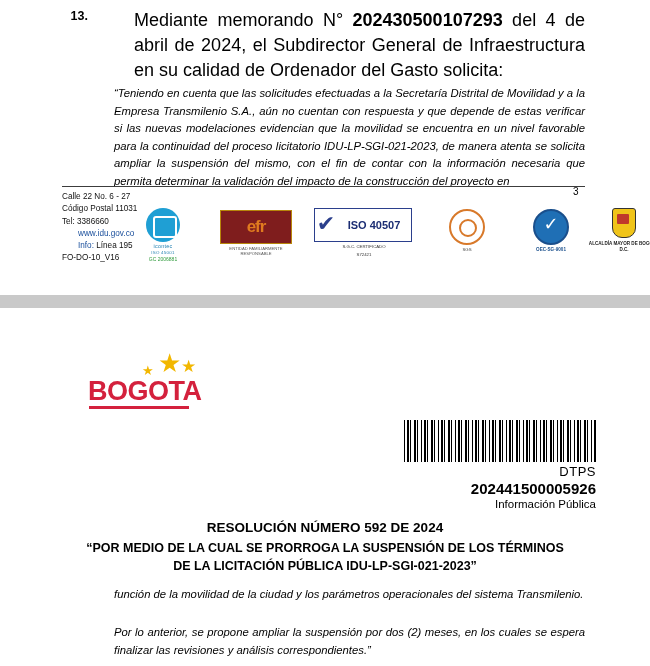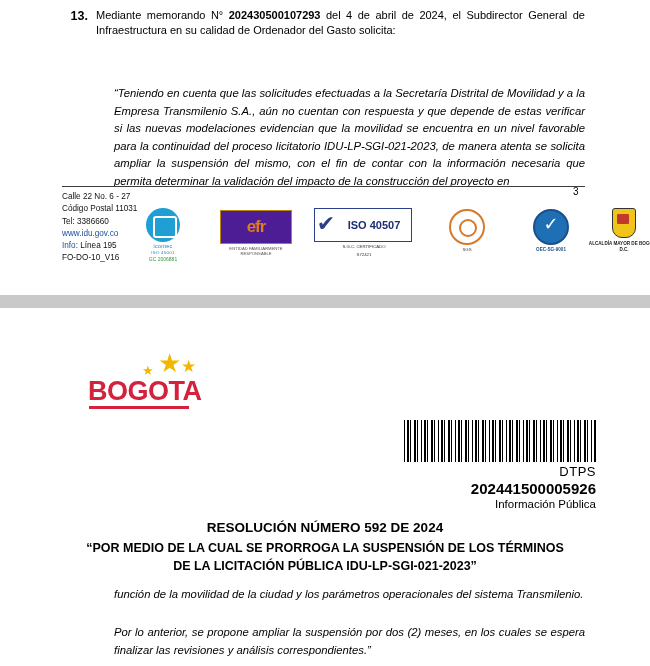--- a/index.html
+++ b/index.html
@@ -43,24 +43,25 @@
     font-size: 12.5px;
     font-weight: bold;
     width: 26px;
     flex: 0 0 26px;
     text-align: right;
     padding-right: 8px;
     line-height: 1.38;
   }
   .item-text {
     font-family: "Liberation Sans", sans-serif;
-    font-size: 11px;
+    font-size: 18px;
     line-height: 1.38;
     text-align: justify;
     flex: 1;
+    margin-left: 38px;
   }
   .item-text b { font-weight: bold; }
 
   .quote-block {
     position: absolute;
     top: 73px;
     left: 114px;
     width: 471px;
     font-family: "Liberation Sans", sans-serif;
     font-style: italic;
@@ -88,21 +89,21 @@
   }
   .addr {
     position: absolute;
     top: 5px;
     left: 62px;
     font-family: "Liberation Sans", sans-serif;
     font-size: 8.2px;
     line-height: 1.5;
     color: #111;
   }
-  .addr .blue { color: #1a4f9c; }
+  .addr .blue { color: #1a4f9c; margin-left: 16px; }
   .pagenum {
     position: absolute;
     top: 0px;
     left: 573px;
     font-family: "Liberation Sans", sans-serif;
     font-size: 10px;
   }
 
   .logos {
     position: absolute;
@@ -138,21 +139,21 @@
     font-size: 5px; color: #2f9b3c; margin-top: 1px;
   }
 
   
   .efr { left: 88px; top: 2px; width: 72px; }
   .efr-box {
     border: 1.2px solid #b8860b;
     width: 70px; height: 32px;
     margin: 0 auto;
     display: flex; align-items: center; justify-content: center;
-    background: #4c1d95;
+    background: #7f1d1d;
   }
   .efr-text {
     font-family: "Liberation Sans", sans-serif;
     font-size: 17px; font-weight: bold; color: #e07b1f; letter-spacing: -1px;
   }
   .efr-cap {
     font-family: "Liberation Sans", sans-serif;
     font-size: 4.2px; color: #555; margin-top: 2px;
   }
 

